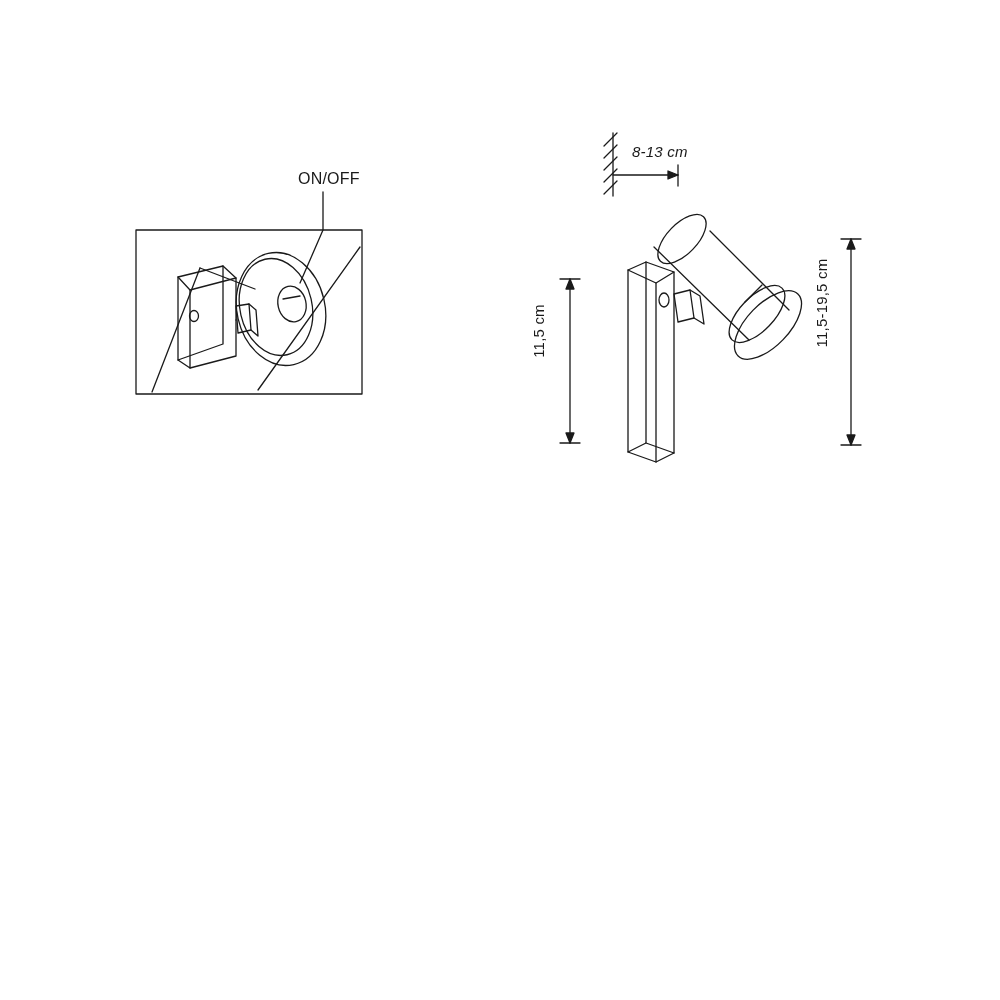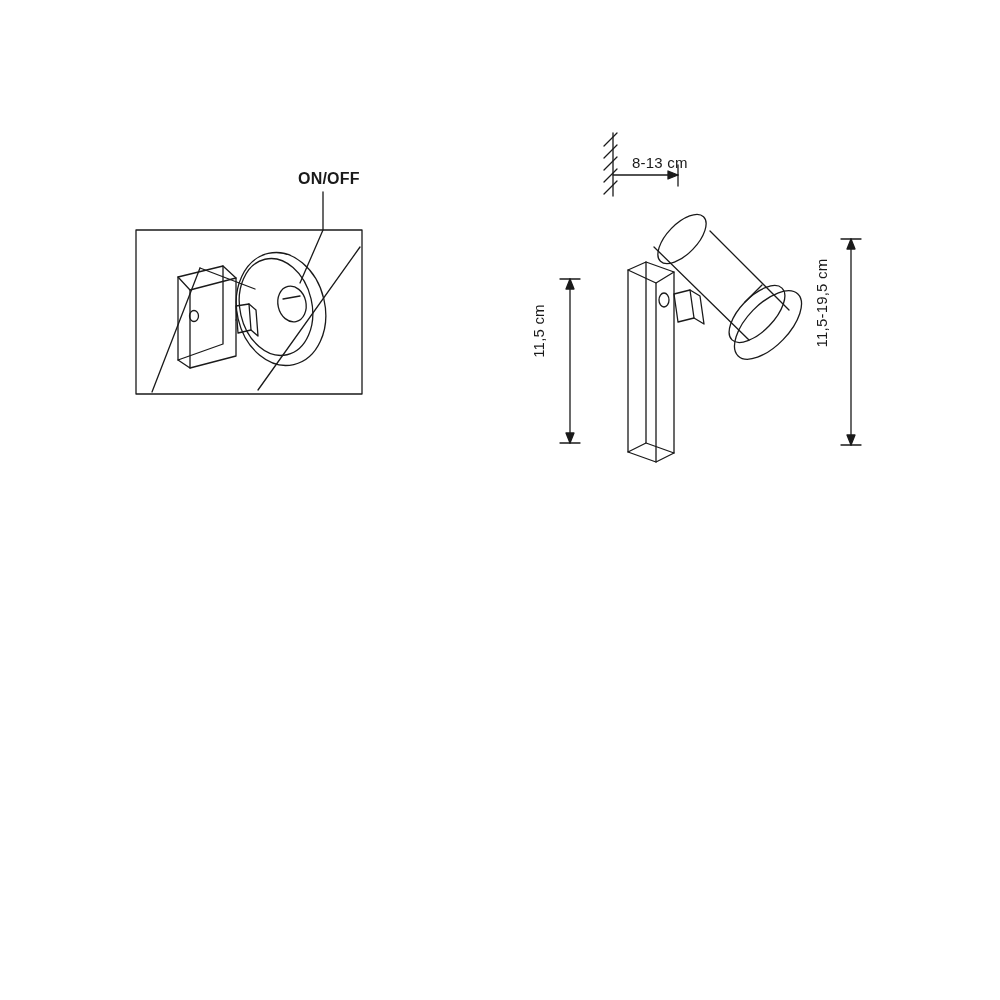--- a/index.html
+++ b/index.html
@@ -33,25 +33,25 @@
     font-family: "Liberation Sans", sans-serif;
     font-size: 15px;
     color: #1a1a1a;
     white-space: nowrap;
     letter-spacing: 0.2px;
   }
   #label-onoff {
     left: 298px;
     top: 170px;
     font-size: 16px;
-    font-weight: bold;
   }
   #label-wall-gap {
     left: 632px;
-    top: 154px;
+    top: 143px;
+    font-style: italic;
   }
   #label-height-fixed {
     left: 530px;
     top: 331px;
     transform-origin: left top;
     transform: rotate(-90deg) translate(-50%, 0);
   }
   #label-height-range {
     left: 813px;
     top: 303px;

